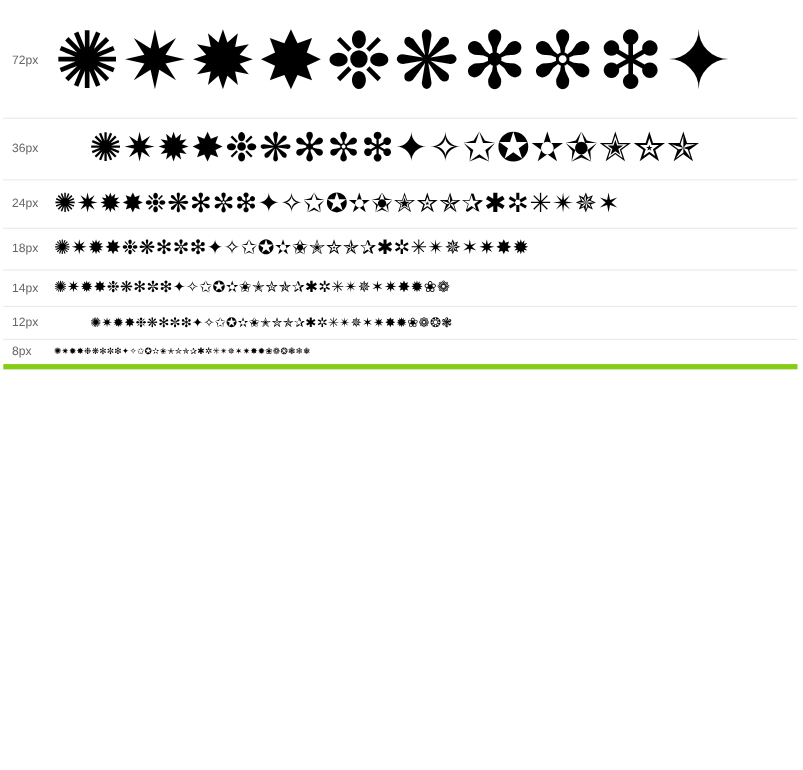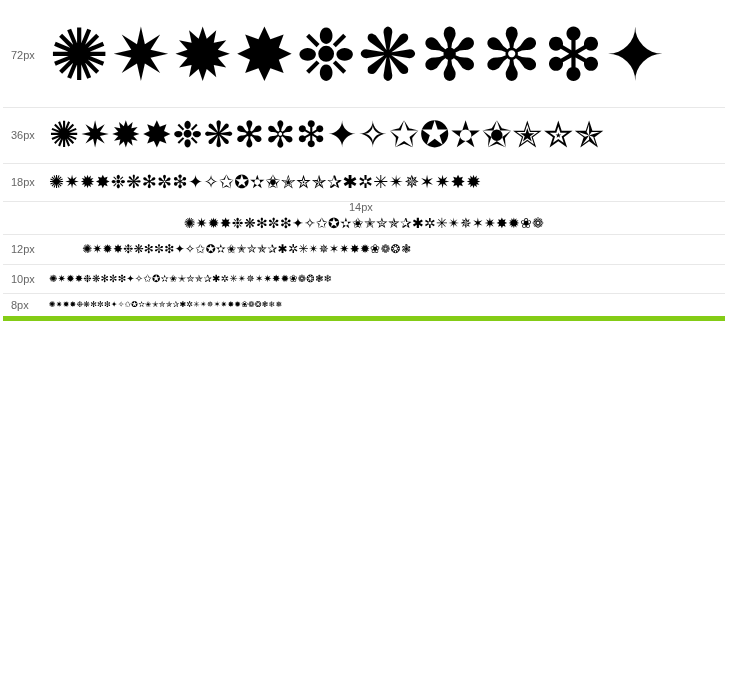--- a/index.html
+++ b/index.html
@@ -48,27 +48,27 @@
     letter-spacing: 0.02em;
     line-height: 1.12;
     padding: 3px 0;
   }
   
   .s72 .glyph-strip { font-size: 72px; }
   .s72 { height: 105px; }
   .s48 .glyph-strip { font-size: 48px; }
   .s48 { height: 68px; }
   .s36 .glyph-strip { font-size: 36px; }
-  .s36 { height: 56px; }
+  .s36 { height: 56px; gap: 32px; }
   .s24 .glyph-strip { font-size: 24px; }
   .s24 { height: 44px; }
   .s18 .glyph-strip { font-size: 18px; }
   .s18 { height: 38px; }
   .s14 .glyph-strip { font-size: 14px; }
-  .s14 { height: 33px; flex-direction: column; }
+  .s14 { height: 33px; }
   .s12 .glyph-strip { font-size: 12px; }
   .s12 { height: 30px; gap: 33px; }
   .s10 .glyph-strip { font-size: 10px; }
   .s10 { height: 29px; }
   .s8 .glyph-strip { font-size: 8px; }
   .s8 { height: 27px; border-bottom: 5px solid #84cc16; }
   .filler {
     height: 250px;
     background: #ffffff;
   }
@@ -82,40 +82,40 @@
     <div class="size-label">72px</div>
     <div class="glyph-strip">✺✷✹✸❉❋✻✼❇✦</div>
   </div>
 
 
   <div class="size-row s36">
     <div class="size-label">36px</div>
     <div class="glyph-strip">✺✷✹✸❉❋✻✼❇✦✧✩✪✫✬✭✮✯</div>
   </div>
 
+  <div class="size-row s24">
+    <div class="size-label">24px</div>
+    <div class="glyph-strip">✺✷✹✸❉❋✻✼❇✦✧✩✪✫✬✭✮✯✰✱✲✳✴✵✶</div>
+  </div>
 
   <div class="size-row s18">
     <div class="size-label">18px</div>
     <div class="glyph-strip">✺✷✹✸❉❋✻✼❇✦✧✩✪✫✬✭✮✯✰✱✲✳✴✵✶✷✸✹</div>
   </div>
 
   <div class="size-row s14">
     <div class="size-label">14px</div>
     <div class="glyph-strip">✺✷✹✸❉❋✻✼❇✦✧✩✪✫✬✭✮✯✰✱✲✳✴✵✶✷✸✹❀❁</div>
   </div>
 
   <div class="size-row s12">
     <div class="size-label">12px</div>
     <div class="glyph-strip">✺✷✹✸❉❋✻✼❇✦✧✩✪✫✬✭✮✯✰✱✲✳✴✵✶✷✸✹❀❁❂❃</div>
   </div>
 
-  <div class="size-row s10">
-    <div class="size-label">10px</div>
-    <div class="glyph-strip">✺✷✹✸❉❋✻✼❇✦✧✩✪✫✬✭✮✯✰✱✲✳✴✵✶✷✸✹❀❁❂❃❄</div>
-  </div>
 
   <div class="size-row s8">
     <div class="size-label">8px</div>
     <div class="glyph-strip">✺✷✹✸❉❋✻✼❇✦✧✩✪✫✬✭✮✯✰✱✲✳✴✵✶✷✸✹❀❁❂❃❄❅</div>
   </div>
 
   <div class="filler"></div>
 
 </div>
 

